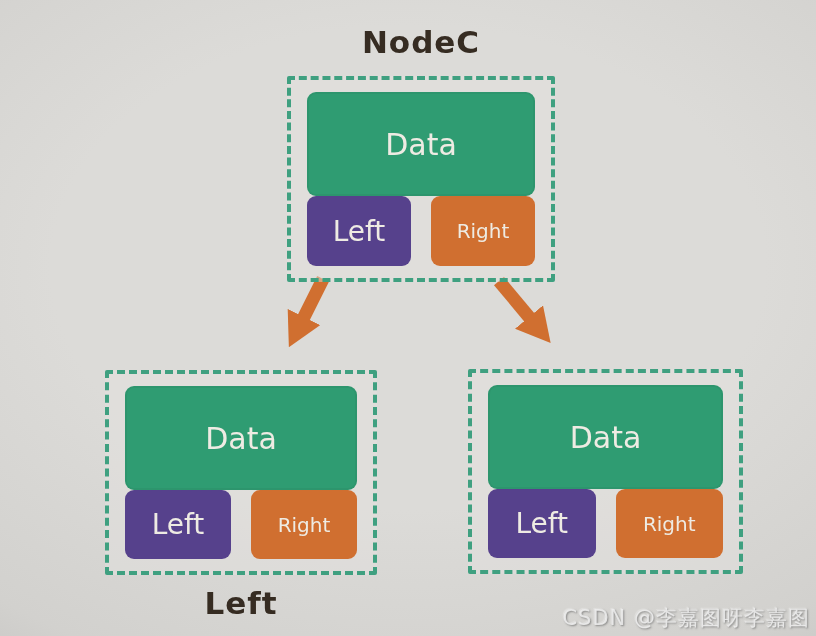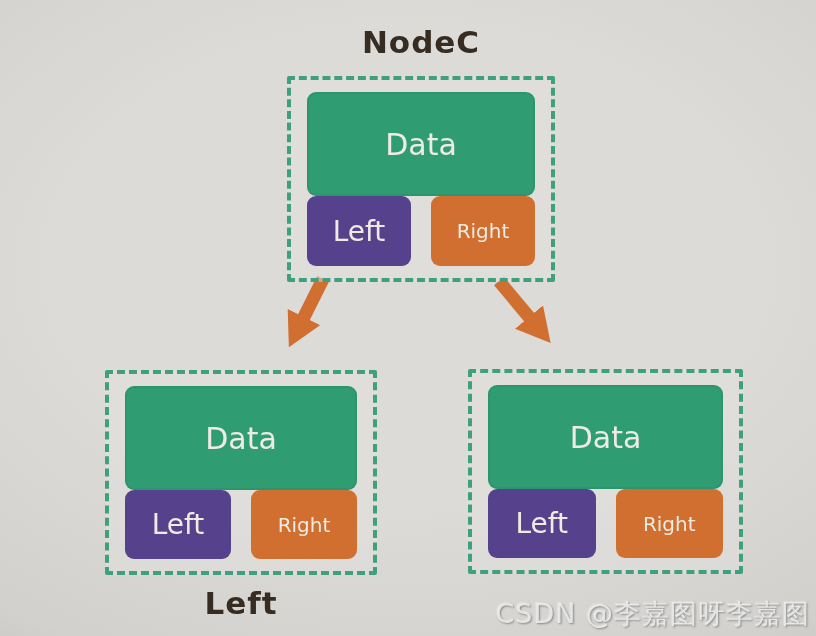--- a/index.html
+++ b/index.html
@@ -47,21 +47,21 @@
     height:104px;
     font-size:30px;
     box-shadow:inset 0 0 0 2px rgba(0,0,0,0.04);
   }
   .cells-row{display:flex;gap:20px;flex:1;}
   .cell.left{background:#56418c;flex:1;font-size:28px;}
   .cell.right{background:#d06f30;flex:1;font-size:20px;}
   .watermark{
     position:absolute;
     right:6px;bottom:4px;
-    font-size:27px;
+    font-size:21px;
     color:rgba(240,240,240,0.85);
     text-shadow:1px 1px 2px rgba(110,110,110,0.75), -1px -1px 1px rgba(255,255,255,0.35);
     letter-spacing:1px;
     white-space:nowrap;
   }
 </style>
 </head>
 <body>
 
 <div class="canvas">

